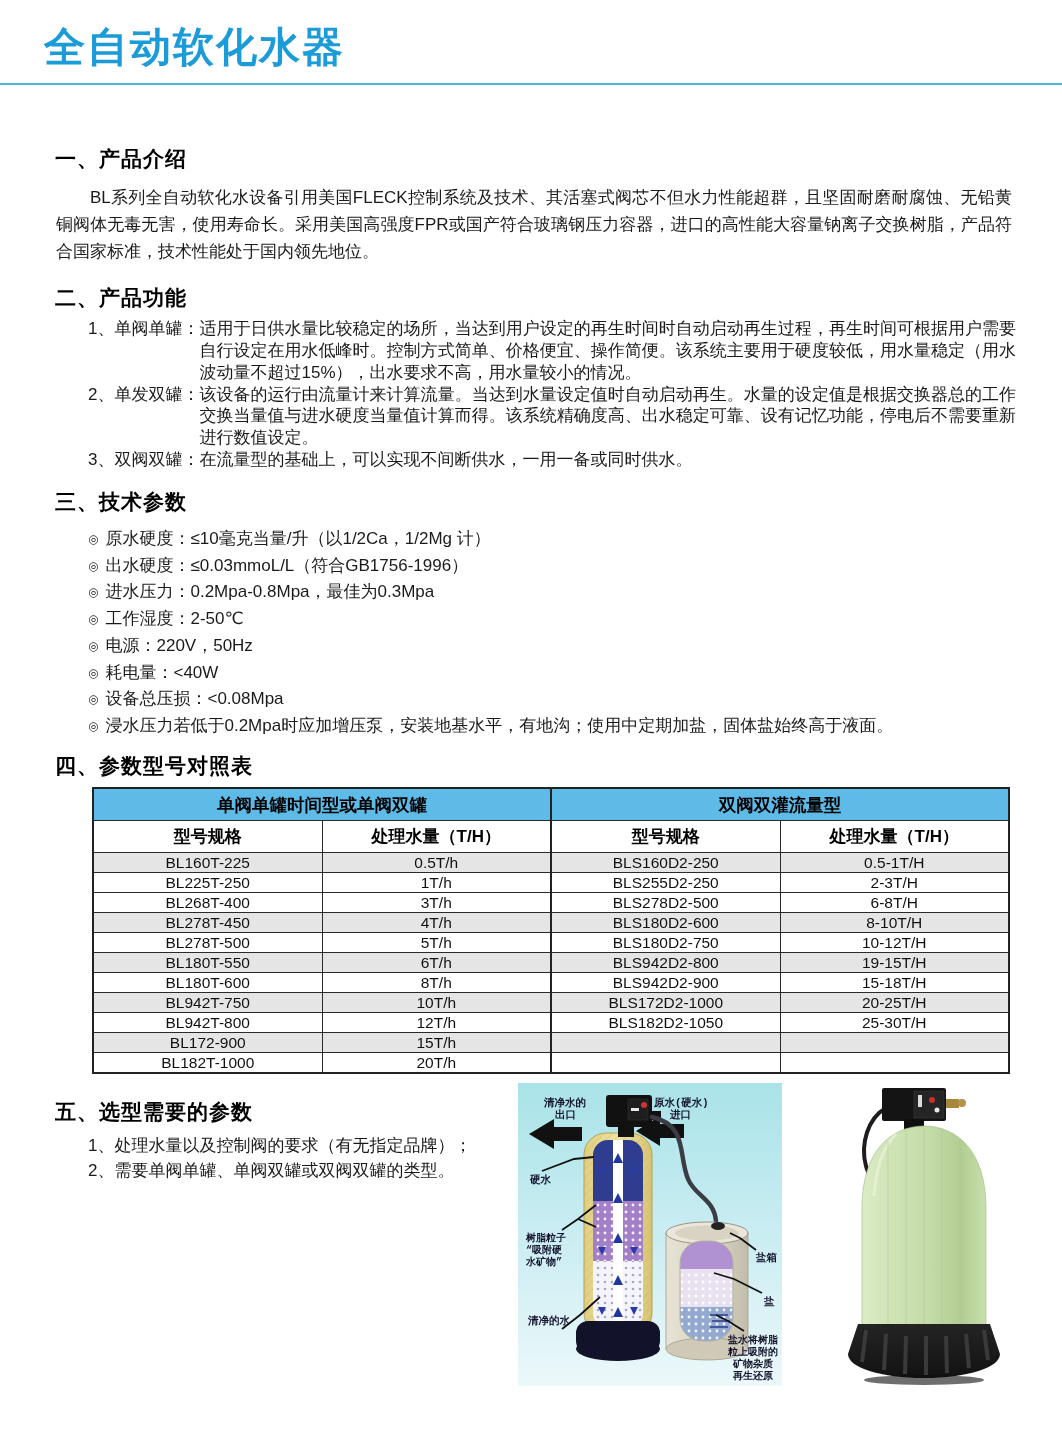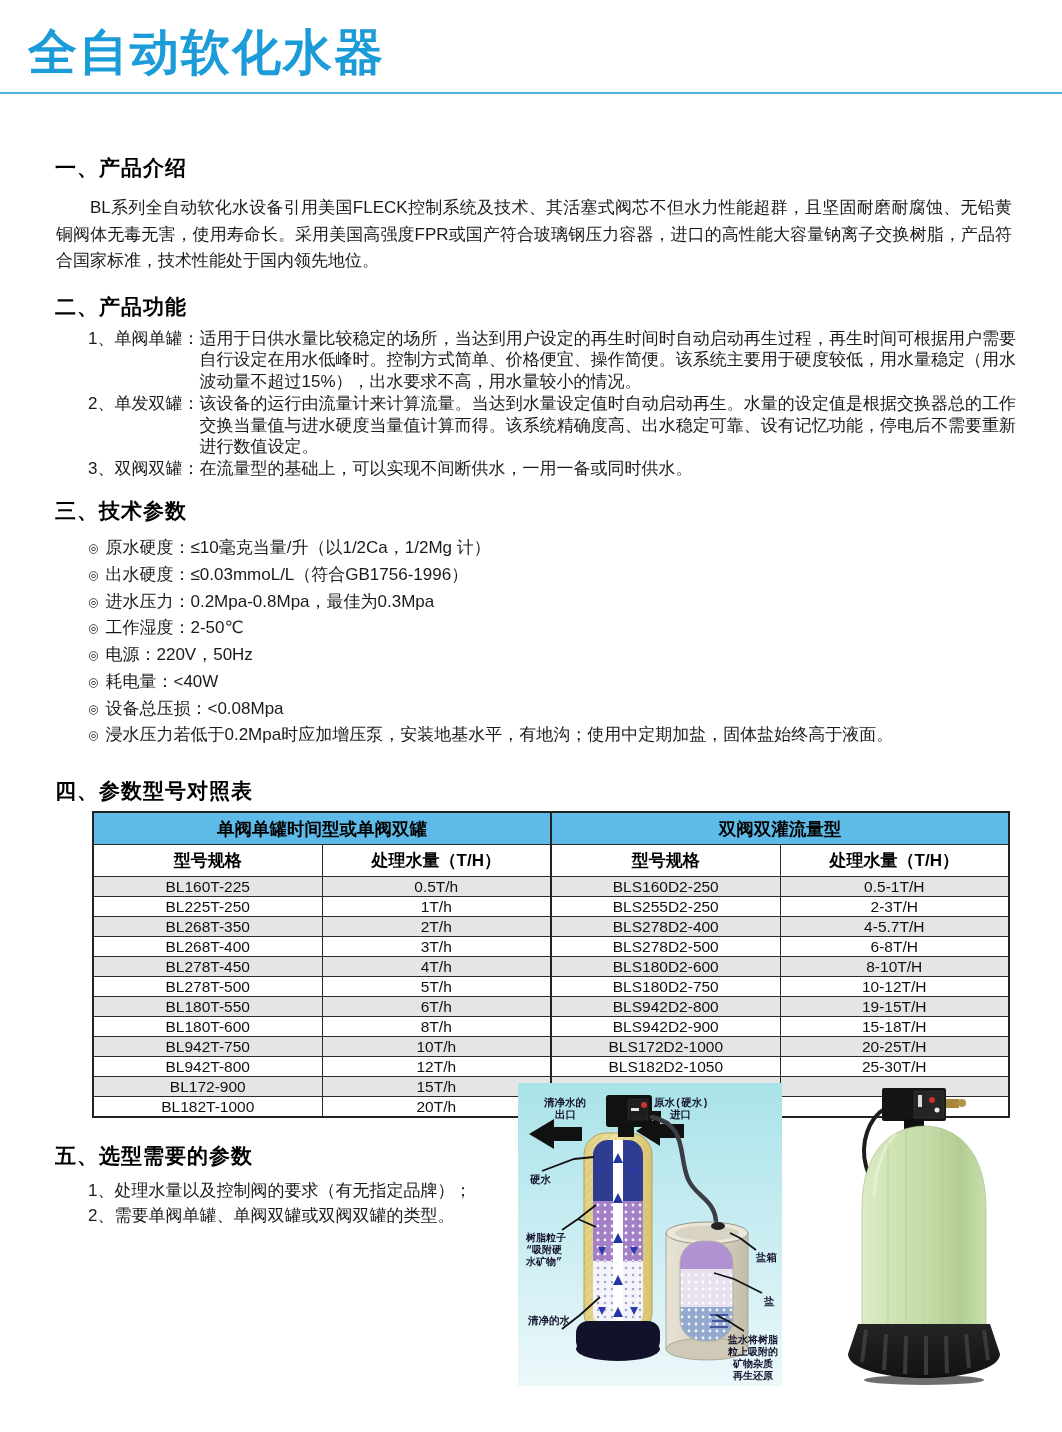--- a/index.html
+++ b/index.html
@@ -1,40 +1,40 @@
 <!DOCTYPE html>
 <html lang="zh"><head>
 <meta charset="utf-8">
 <style>
   html,body{margin:0;padding:0;background:#ffffff;}
   .page{
     position:relative;width:1062px;height:1432px;background:#ffffff;
     font-family:"Liberation Sans","DejaVu Sans",sans-serif;color:#1a1a1a;overflow:hidden;
   }
   .doc-title{
-    margin:0;padding:24px 0 0 28px;font-size:49px;line-height:1.15;font-weight:bold;
+    margin:0;padding:24px 0 0 44px;font-size:41px;line-height:1.15;font-weight:bold;
     color:#1b9bd8;letter-spacing:2px;
   }
   .title-rule{margin-top:12px;height:2px;background:#4eb4dd;}
   h2{margin:0 0 0 55px;font-size:21px;line-height:1.3;font-weight:bold;color:#000;letter-spacing:1px;}
   .s1{margin-top:60px;}
   .intro-para{
     margin:13px 50px 0 56px;font-size:17px;line-height:1.58;text-indent:2em;
     text-align:justify;
   }
   .s2{margin-top:18px;}
   .fn-list{margin:7px 46px 0 88px;}
   .fn-item{display:flex;font-size:17px;line-height:1.28;}
   .fn-label{white-space:nowrap;flex:none;}
   .fn-item p{margin:0;text-align:justify;}
   .s3{margin-top:17px;}
   .spec-list{list-style:none;margin:13px 40px 0 88px;padding:0;font-size:17px;line-height:1.28;}
   .spec-list li{display:flex;align-items:flex-start;margin-bottom:5px;}
   .blt{font-size:12px;line-height:1;margin:5px 7px 0 0;color:#222;flex:none;}
-  .s4{margin-top:31px;}
+  .s4{margin-top:16px;font-family:Liberation Serif, serif;}
   table.cmp{
     border-collapse:collapse;margin:7px 0 0 92px;width:918px;table-layout:fixed;
     border:2px solid #222;font-size:15.5px;
   }
   table.cmp th,table.cmp td{border:1px solid #2a2a2a;text-align:center;padding:0;overflow:hidden;white-space:nowrap;}
   table.cmp .mid{border-right:2px solid #222;}
   tr.ghead th{background:#5ebbe8;height:31px;font-size:17.5px;font-weight:bold;color:#000;}
   tr.chead th{background:#ffffff;height:31px;font-size:17px;font-weight:bold;color:#000;}
   tbody.rows td{height:19px;color:#111;}
   tbody.rows tr.b td{background:#e5e5e5;}
@@ -145,26 +145,20 @@
             <td>BL160T-225</td>
             <td class="mid">0.5T/h</td>
             <td>BLS160D2-250</td>
             <td>0.5-1T/H</td>
           </tr>
         <tr>
             <td>BL225T-250</td>
             <td class="mid">1T/h</td>
             <td>BLS255D2-250</td>
             <td>2-3T/H</td>
-          </tr>
-        <tr class="b">
-            <td>BL268T-350</td>
-            <td class="mid">2T/h</td>
-            <td>BLS278D2-400</td>
-            <td>4-5.7T/H</td>
           </tr>
         <tr>
             <td>BL268T-400</td>
             <td class="mid">3T/h</td>
             <td>BLS278D2-500</td>
             <td>6-8T/H</td>
           </tr>
         <tr class="b">
             <td>BL278T-450</td>
             <td class="mid">4T/h</td>

